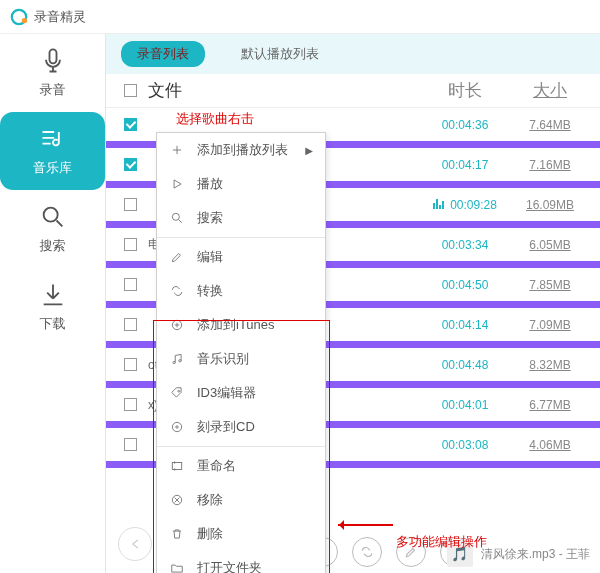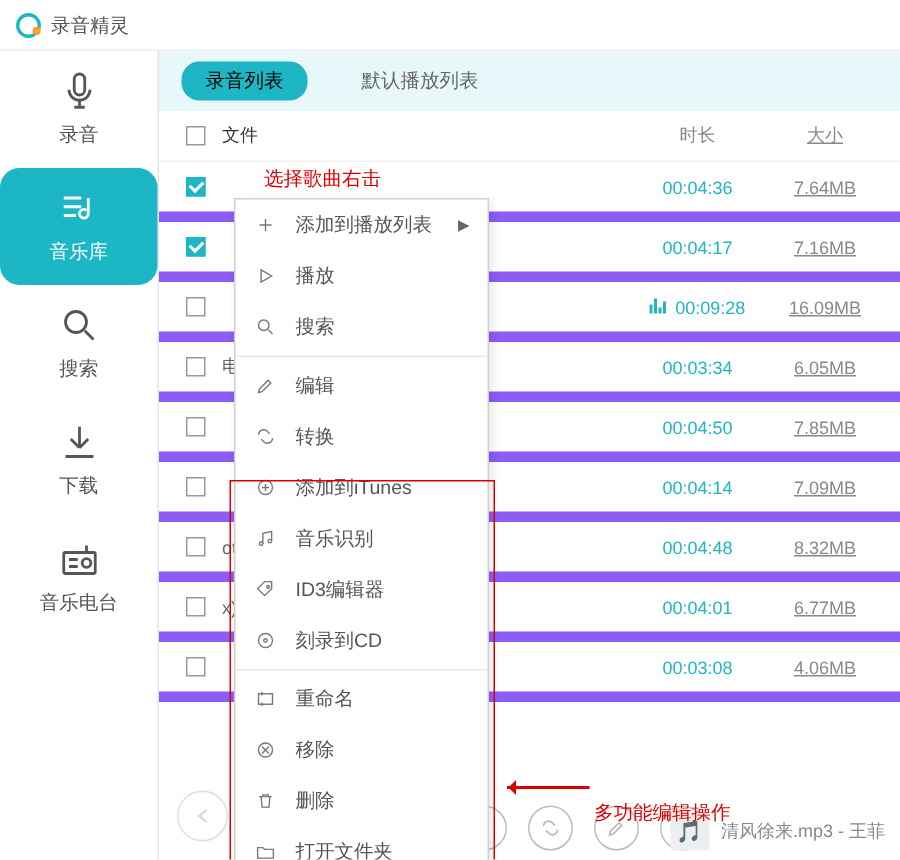--- a/index.html
+++ b/index.html
@@ -10,22 +10,22 @@
 .app-title { font-size: 13px; color: #555; }
 .main { display: flex; height: calc(100% - 34px); }
 .sidebar { width: 106px; background: #fff; display: flex; flex-direction: column; border-right: 1px solid #e5e5e5; }
 .side-item { display: flex; flex-direction: column; align-items: center; justify-content: center; height: 78px; color: #555; font-size: 13px; cursor: pointer; }
 .side-item.active { background: #1db6c4; color: #fff; border-radius: 13px; }
 .side-item .ic { width: 28px; height: 28px; margin-bottom: 6px; display: flex; align-items: center; justify-content: center; }
 .side-item .ic svg { width: 100%; height: 100%; fill: currentColor; stroke: currentColor; }
 .content { flex: 1; background: #fff; display: flex; flex-direction: column; position: relative; }
 .tabs { height: 40px; background: #e8f8fa; display: flex; align-items: center; padding: 0 15px; gap: 20px;}
 .tab { padding: 4px 16px; border-radius: 12px; font-size: 13px; color: #666; cursor: pointer; }
-.tab.active { background: #1db6c4; color: #000000; }
-.list-head { display: flex; align-items: center; height: 34px; padding: 0 10px; font-size: 12px; color: #333; border-bottom: 1px solid #eee;}
+.tab.active { background: #1db6c4; color: #7f1d1d; }
+.list-head { display: flex; align-items: center; height: 34px; padding: 0 10px; font-size: 17px; color: #333; border-bottom: 1px solid #eee;}
 .col-check { width: 28px; display: flex; justify-content: center; }
 .col-file { flex: 1; padding-left: 4px; }
 .col-dur { width: 90px; text-align: center; color: #888; }
 .col-size { width: 80px; text-align: center; color: #888; text-decoration: underline; }
 .list { flex: 1; overflow: hidden; }
 .row { display: flex; align-items: center; height: 40px; padding: 0 10px; font-size: 12px; color: #666; border-bottom: 7px solid #8b5cf6;}
 .row .col-dur { color: #1db6c4; }
 .row .col-size { color: #888; }
 .chk { width: 13px; height: 13px; border: 1px solid #999; background: #fff; display: inline-block; position: relative;}
 .chk.on { background: #1db6c4; border-color: #1db6c4; }
@@ -92,30 +92,20 @@
       <span>搜索</span>
     </div>
     <div class="side-item">
       <span class="ic">
           <svg viewBox="0 0 24 24">
             <path d="M12 3v12m0 0l-5-5m5 5l5-5M4 20h16" fill="none" stroke="currentColor" stroke-width="1.6"></path>
           </svg>
         </span>
       <span>下载</span>
     </div>
-    <div class="side-item">
-      <span class="ic">
-          <svg viewBox="0 0 24 24">
-            <rect x="3" y="8" width="18" height="12" rx="1" fill="none" stroke="currentColor" stroke-width="1.6"></rect>
-            <circle cx="16" cy="14" r="2.5" fill="none" stroke="currentColor" stroke-width="1.6"></circle>
-            <path d="M6 12h5M6 16h5M16 8V4" stroke="currentColor" stroke-width="1.6"></path>
-          </svg>
-        </span>
-      <span>音乐电台</span>
-    </div>
   </div>
 
   <div class="content">
     <div class="tabs">
       <div class="tab active">录音列表</div>
       <div class="tab">默认播放列表</div>
     </div>
 
     <div class="list-head">
       <div class="col-check">

